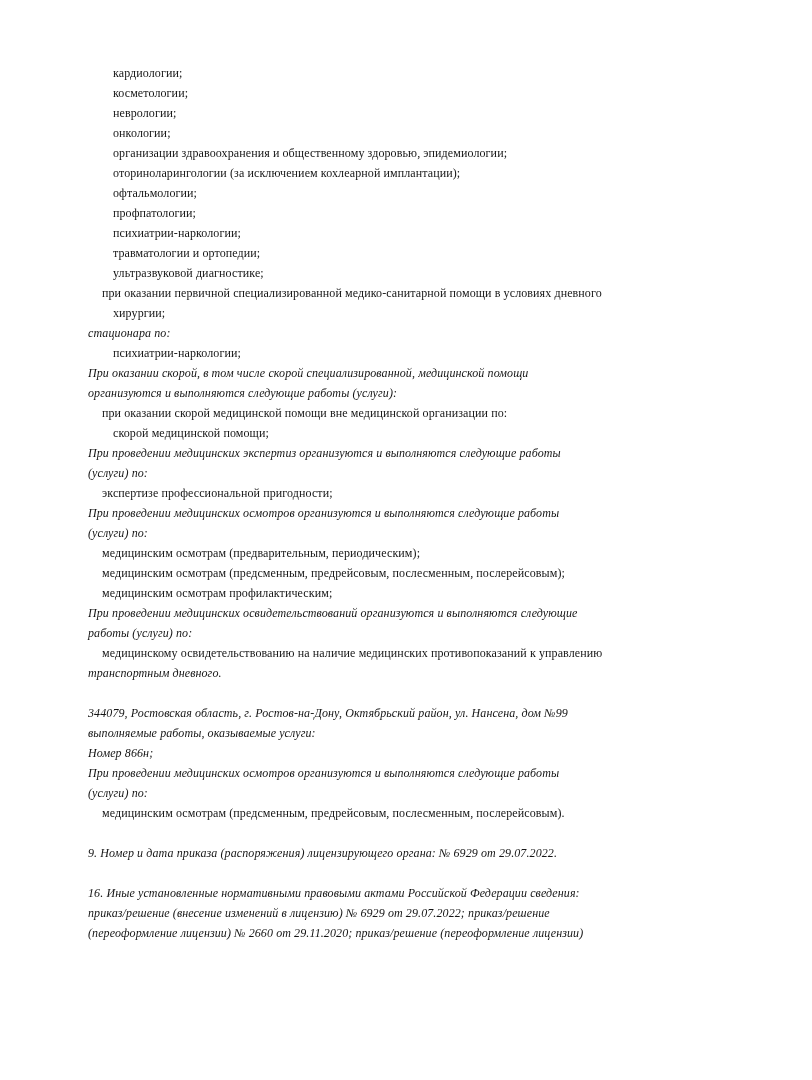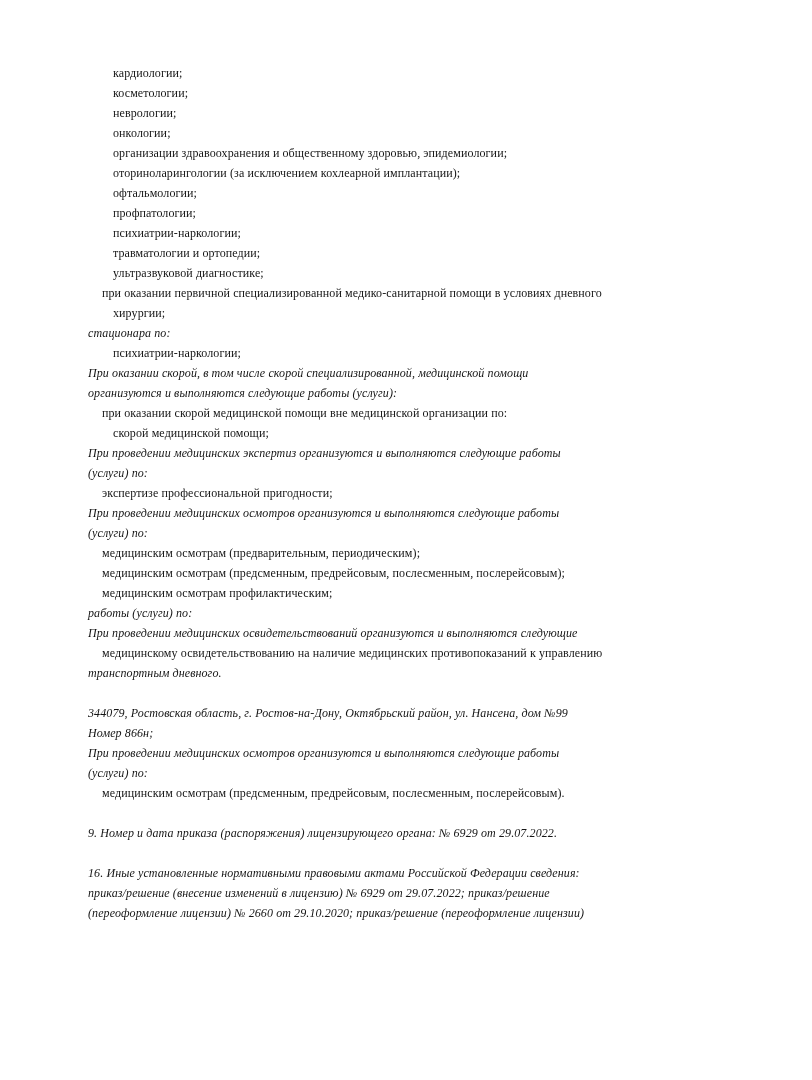--- a/index.html
+++ b/index.html
@@ -58,30 +58,31 @@
       <div class="line indent-1">при оказании скорой медицинской помощи вне медицинской организации по:</div>
       <div class="line indent-2">скорой медицинской помощи;</div>
       <div class="line indent-0">При проведении медицинских экспертиз организуются и выполняются следующие работы</div>
       <div class="line indent-0">(услуги) по:</div>
       <div class="line indent-1">экспертизе профессиональной пригодности;</div>
       <div class="line indent-0">При проведении медицинских осмотров организуются и выполняются следующие работы</div>
       <div class="line indent-0">(услуги) по:</div>
       <div class="line indent-1">медицинским осмотрам (предварительным, периодическим);</div>
       <div class="line indent-1">медицинским осмотрам (предсменным, предрейсовым, послесменным, послерейсовым);</div>
       <div class="line indent-1">медицинским осмотрам профилактическим;</div>
+      <div class="line indent-0">При проведении медицинских освидетельствований организуются и выполняются следующие</div>
       <div class="line indent-0">работы (услуги) по:</div>
-      <div class="line indent-0">При проведении медицинских освидетельствований организуются и выполняются следующие</div>
       <div class="line indent-1">медицинскому освидетельствованию на наличие медицинских противопоказаний к управлению</div>
       <div class="line indent-0">транспортным дневного.</div>
       <div class="line indent-0">&nbsp;</div>
       <div class="line indent-0">344079, Ростовская область, г. Ростов-на-Дону, Октябрьский район, ул. Нансена, дом №99</div>
+      <div class="line indent-0">выполняемые работы, оказываемые услуги:</div>
       <div class="line indent-0">Номер 866н;</div>
       <div class="line indent-0">При проведении медицинских осмотров организуются и выполняются следующие работы</div>
       <div class="line indent-0">(услуги) по:</div>
       <div class="line indent-1">медицинским осмотрам (предсменным, предрейсовым, послесменным, послерейсовым).</div>
       <div class="line indent-0">&nbsp;</div>
       <div class="line indent-0">9. Номер и дата приказа (распоряжения) лицензирующего органа: № 6929 от 29.07.2022.</div>
       <div class="line indent-0">&nbsp;</div>
       <div class="line indent-0">16. Иные установленные нормативными правовыми актами Российской Федерации сведения:</div>
       <div class="line indent-0">приказ/решение (внесение изменений в лицензию) № 6929 от 29.07.2022; приказ/решение</div>
-      <div class="line indent-0">(переоформление лицензии) № 2660 от 29.10.2020; приказ/решение (переоформление лицензии)</div>
+      <div class="line indent-0">(переоформление лицензии) № 2660 от 29.11.2020; приказ/решение (переоформление лицензии)</div>
     </div>
 </div>
 
 </body></html>

